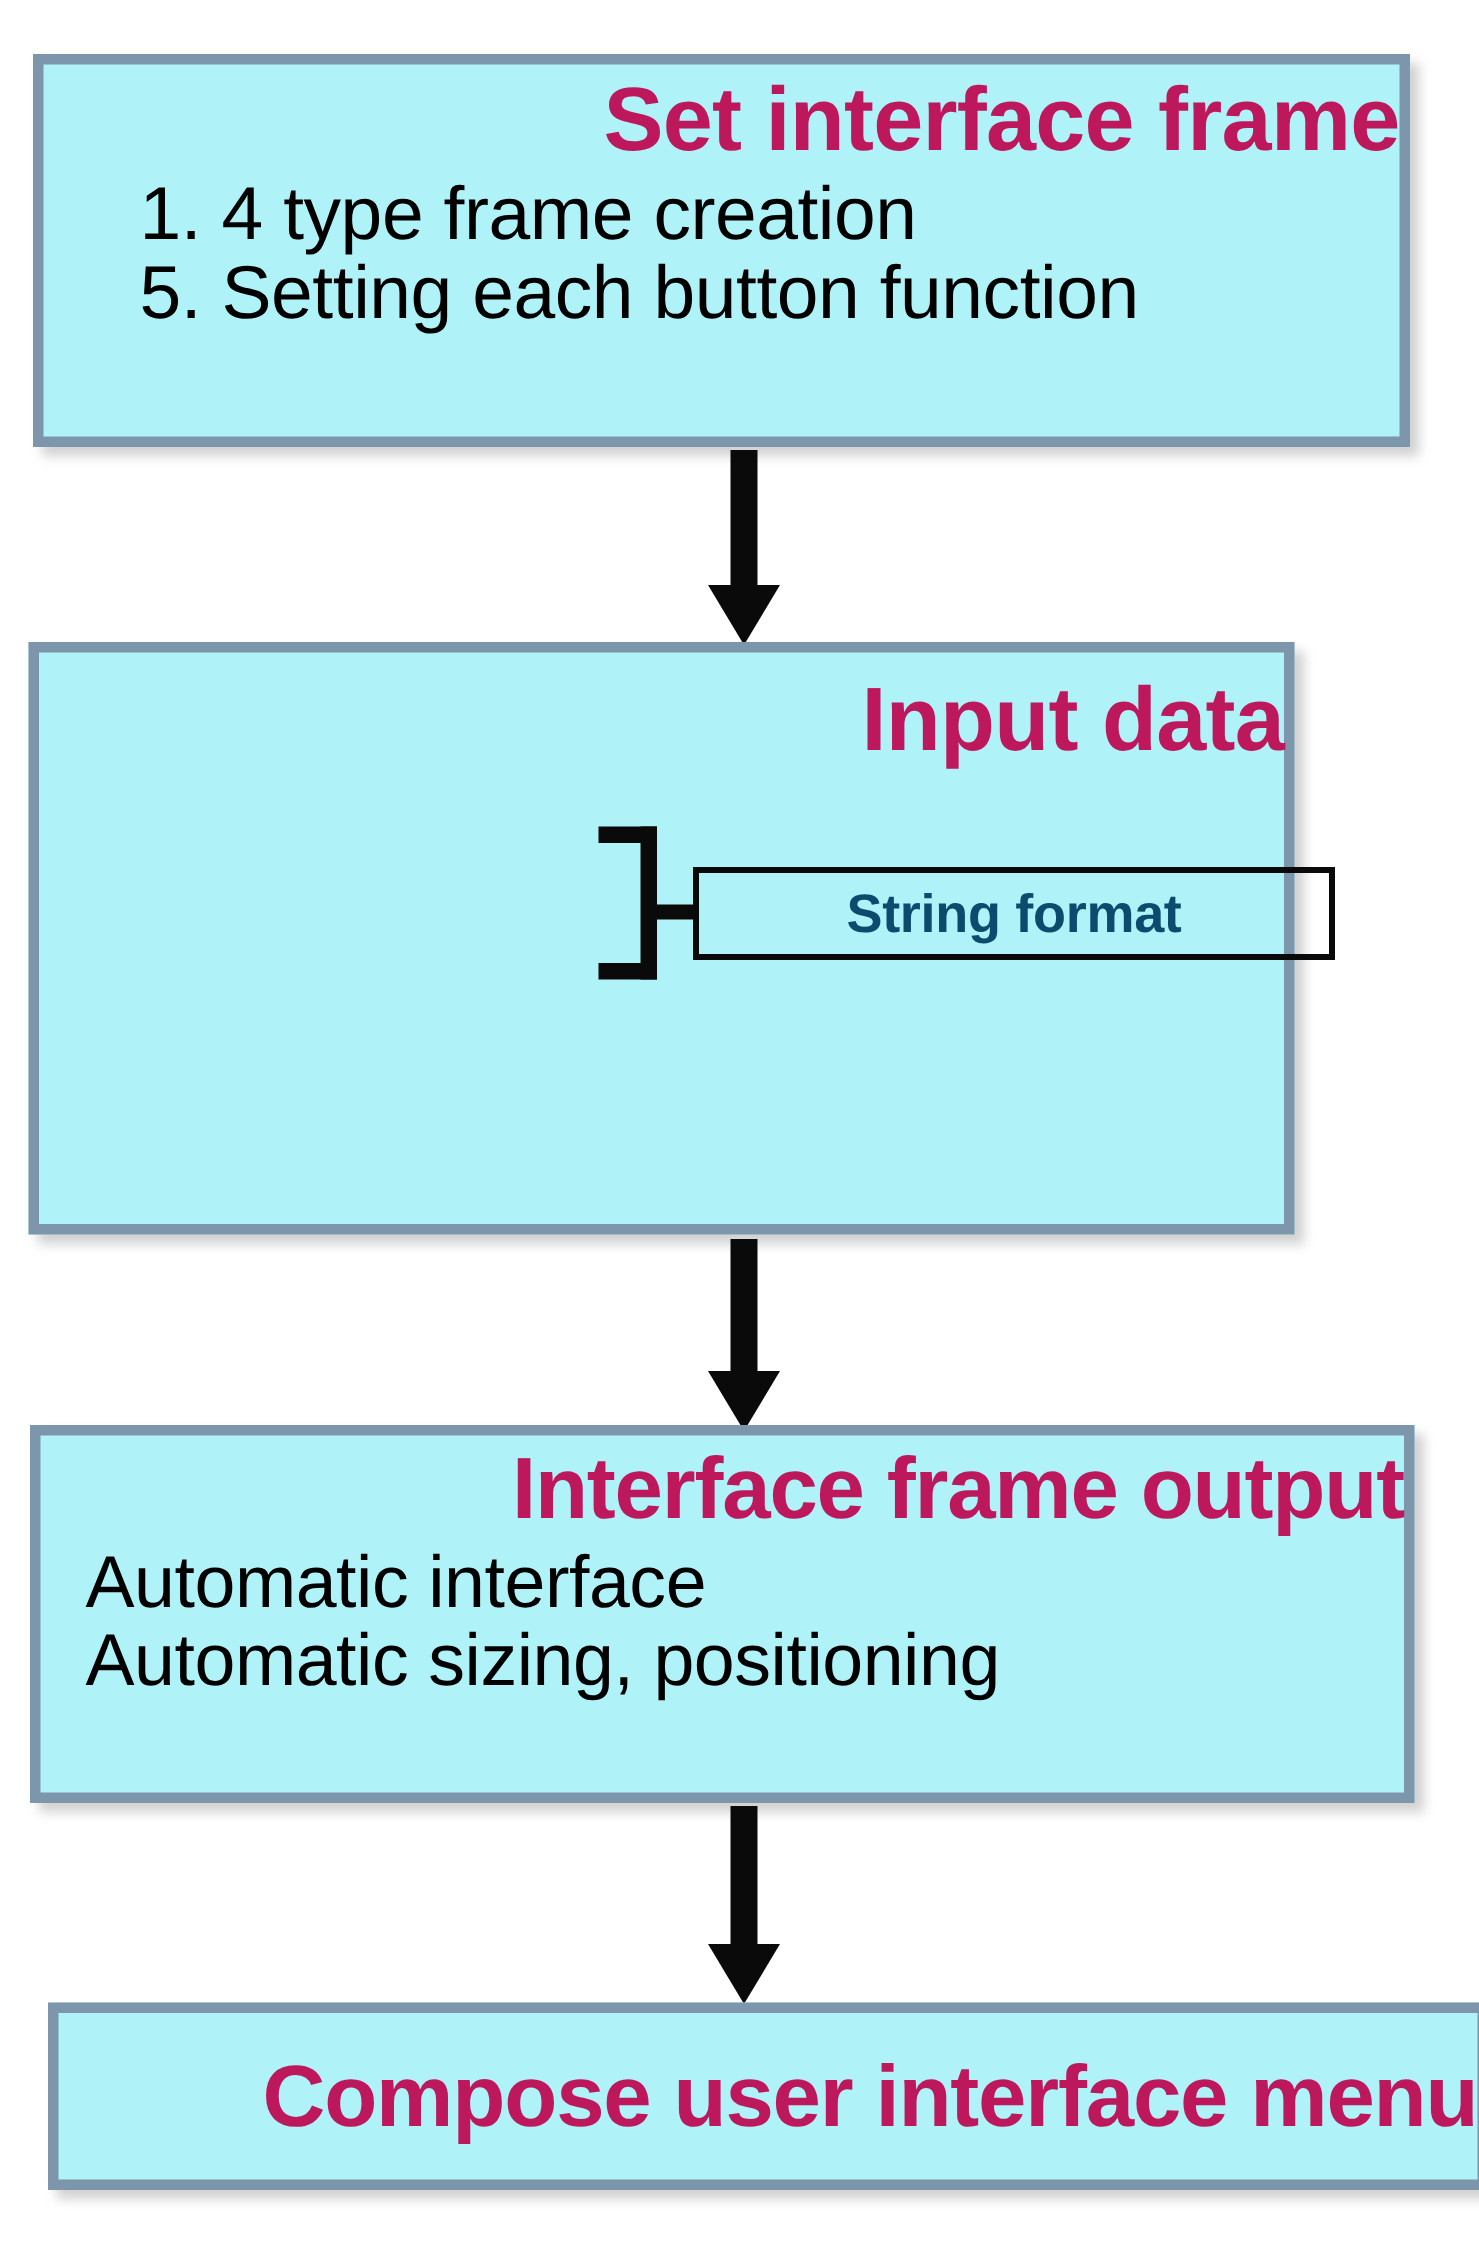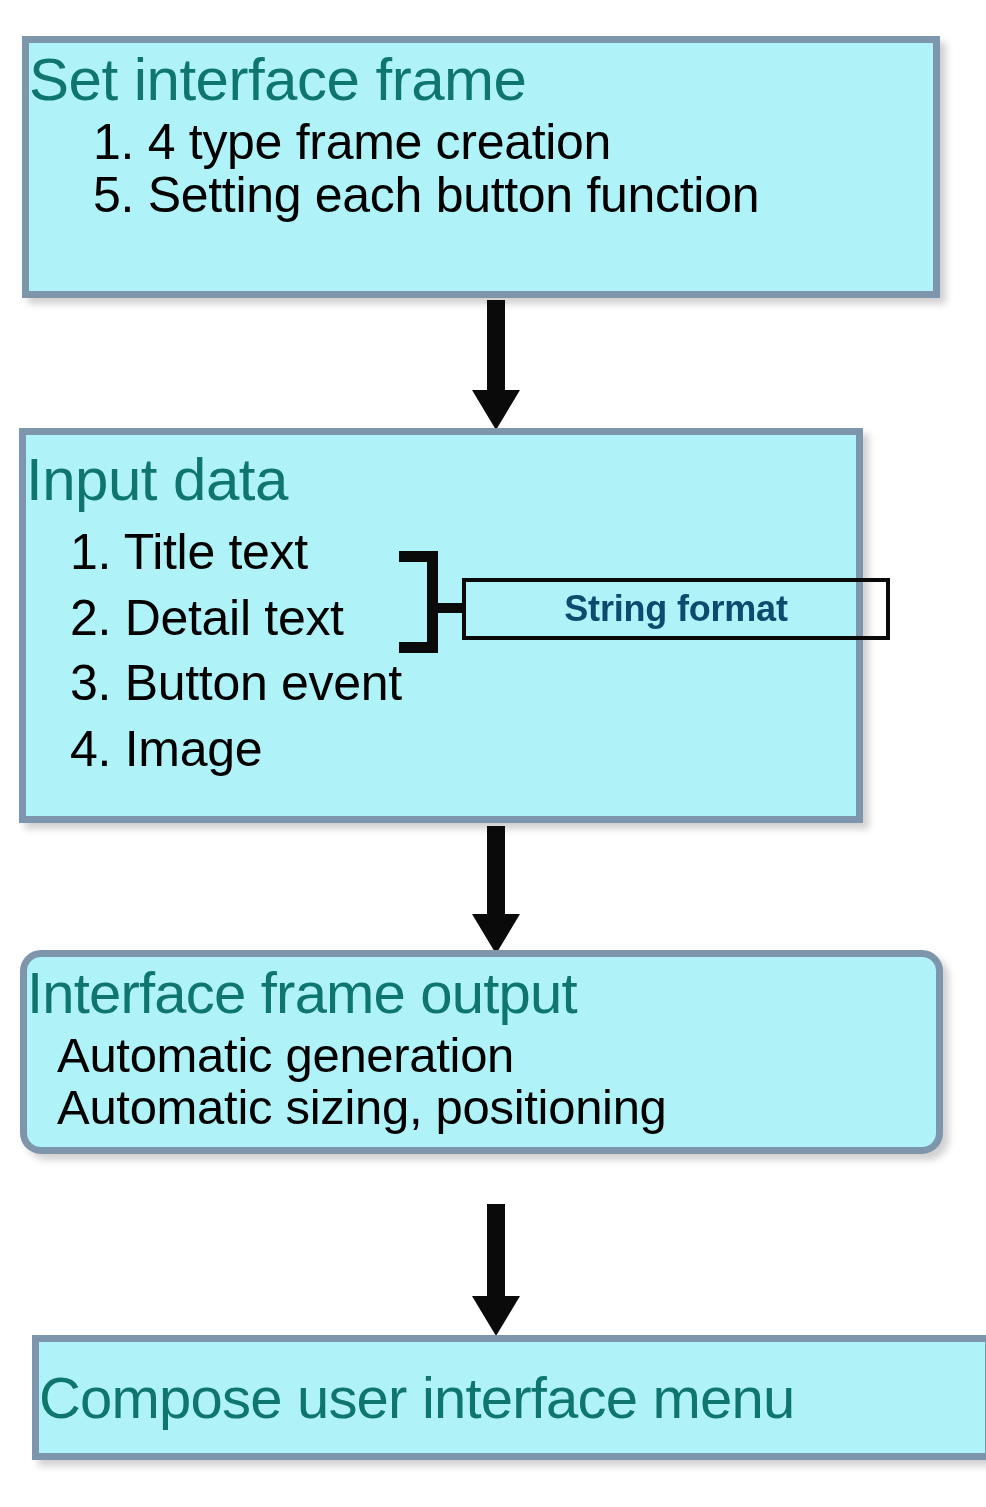--- a/index.html
+++ b/index.html
@@ -25,23 +25,23 @@
   
   .proc-box {
     position: absolute;
     box-sizing: border-box;
     background: #AFF2F8;
     border: 7px solid #7E96AC;
     box-shadow: 6px 6px 7px rgba(140,140,140,0.40);
   }
 
   .box-title {
-    text-align: left;
-    font-weight: normal;
-    color: #0f766e;
+    text-align: right;
+    font-weight: bold;
+    color: #be185d;
     line-height: 1.02;
     letter-spacing: -0.5px;
     white-space: nowrap;
   }
 
   .box-line {
     text-align: left;
     font-weight: normal;
     color: #000000;
     line-height: 1.06;
@@ -84,22 +84,21 @@
   #box-input-data .box-line {
     font-size: 50px;
     line-height: 1.31;
   }
 
   
   #box-interface-frame-output {
     left: 20px;
     top: 950px;
     width: 923px;
-    height: 204px;
-    border-radius: 21px;
+    height: 252px;
   }
   #box-interface-frame-output .box-title {
     font-size: 58px;
     margin-top: 6px;
     letter-spacing: -0.8px;
   }
   #box-interface-frame-output .body {
     padding-left: 30px;
     margin-top: 8px;
   }
@@ -225,26 +224,20 @@
     </div>
   </div>
 
   <div class="arrow" id="arrow-1">
     <div class="shaft"></div>
     <div class="head"></div>
   </div>
 
   <div class="proc-box" id="box-input-data">
     <div class="box-title">Input data</div>
-    <div class="body">
-      <div class="box-line">1. Title text</div>
-      <div class="box-line">2. Detail  text</div>
-      <div class="box-line">3. Button  event</div>
-      <div class="box-line">4. Image</div>
-    </div>
   </div>
 
   <div id="bracket-title-detail">
     <div class="br-h-top"></div>
     <div class="br-v"></div>
     <div class="br-h-bot"></div>
   </div>
   <div id="bracket-stub"></div>
 
   <div id="box-string-format">
@@ -252,21 +245,21 @@
   </div>
 
   <div class="arrow" id="arrow-2">
     <div class="shaft"></div>
     <div class="head"></div>
   </div>
 
   <div class="proc-box" id="box-interface-frame-output">
     <div class="box-title">Interface frame output</div>
     <div class="body">
-      <div class="box-line">Automatic  generation</div>
+      <div class="box-line">Automatic  interface</div>
       <div class="box-line">Automatic  sizing, positioning</div>
     </div>
   </div>
 
   <div class="arrow" id="arrow-3">
     <div class="shaft"></div>
     <div class="head"></div>
   </div>
 
   <div class="proc-box" id="box-compose-user-interface-menu">

